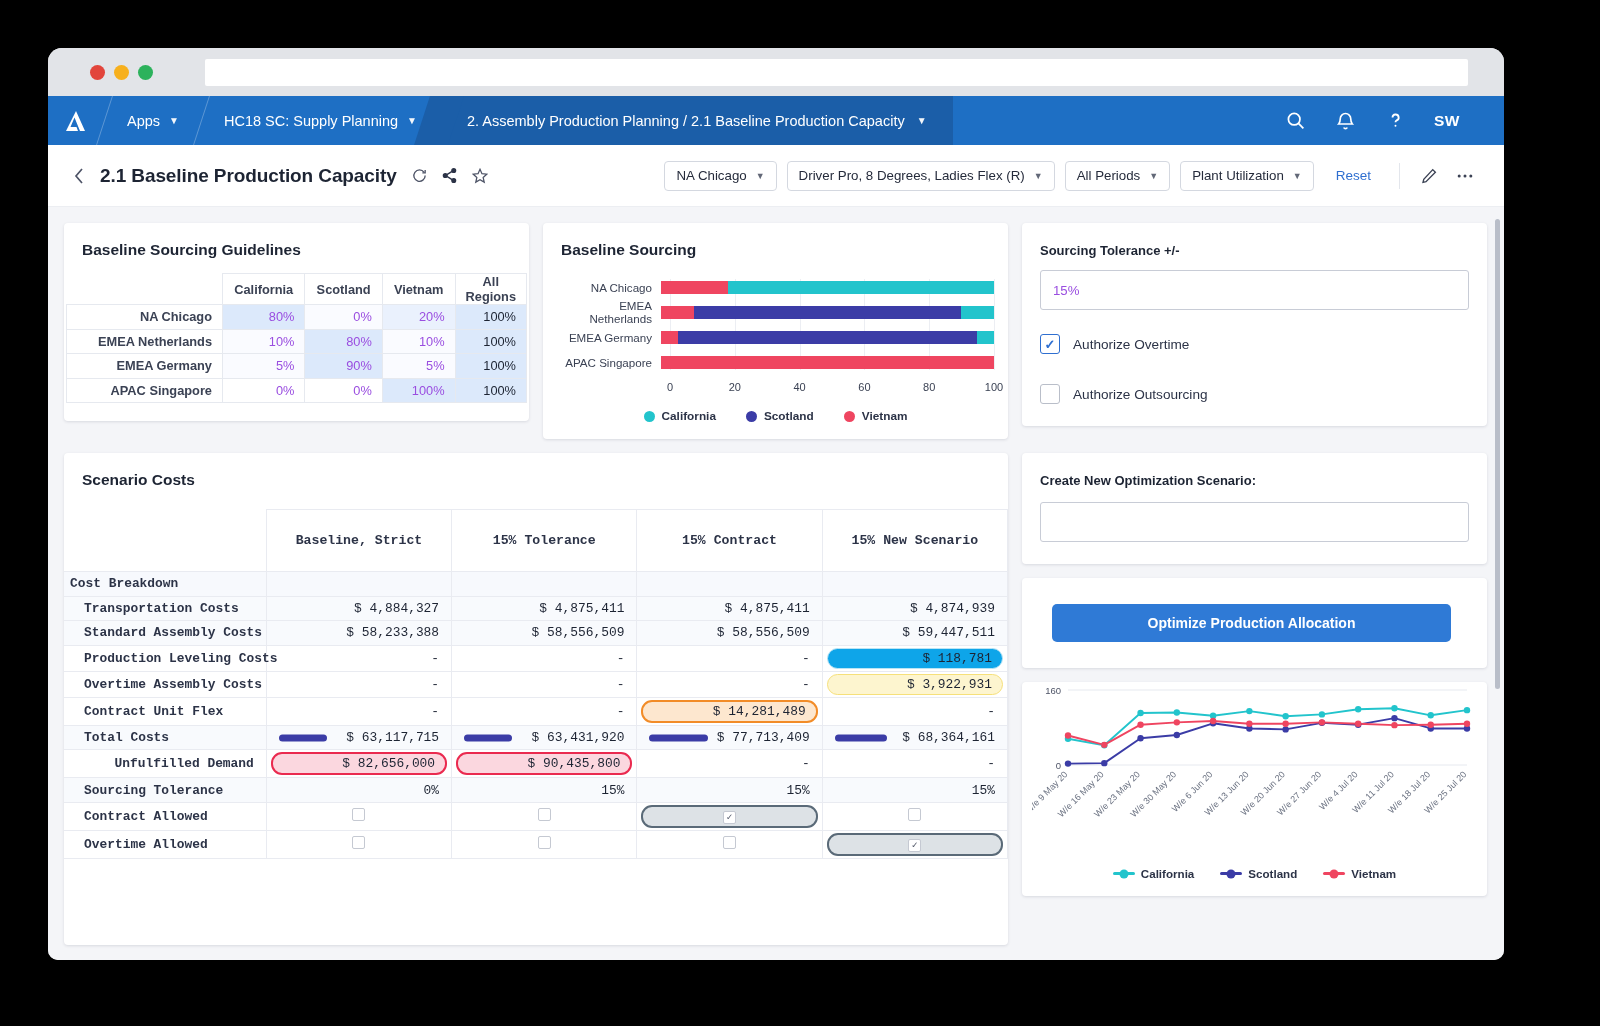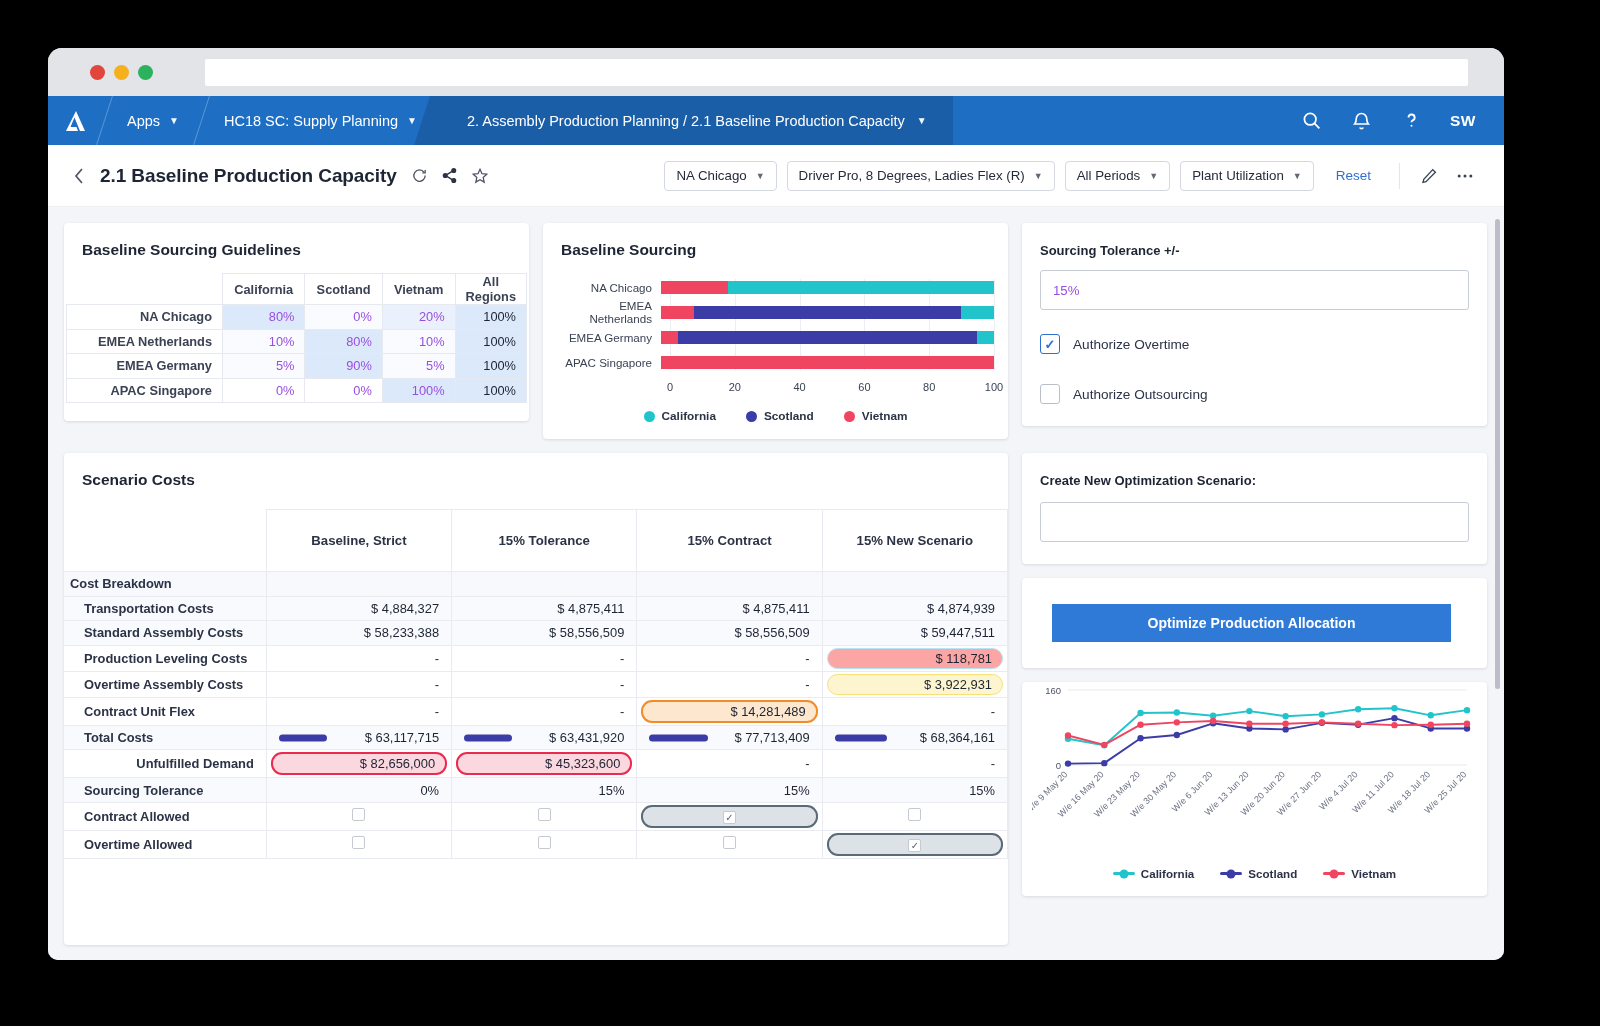--- a/index.html
+++ b/index.html
@@ -37,21 +37,21 @@
   .caret { font-size:10px; opacity:.95; }
   .breadcrumb-tab {
     background:#1b5ea8; height:49px; display:flex; align-items:center; gap:12px;
     padding:0 26px 0 28px; position:relative; white-space:nowrap;
   }
   .breadcrumb-tab:before{
     content:""; position:absolute; left:-17px; top:0; width:34px; height:49px;
     background:#1b5ea8; transform: skewX(-18deg);
   }
   .breadcrumb-tab > * { position:relative; z-index:1; }
-  .nav-right { margin-left:auto; display:flex; align-items:center; gap:28px; padding-right:28px; }
+  .nav-right { margin-left:auto; display:flex; align-items:center; gap:28px; padding-right:44px; }
   .nav-icon { width:22px; height:22px; display:flex; align-items:center; justify-content:center; cursor:pointer; }
   .avatar-initials { font-size:15.5px; font-weight:600; letter-spacing:.5px; }
 
   
   .pagehdr {
     height:62px; background:#fff; display:flex; align-items:center; padding:0 26px 0 18px;
     border-bottom:1px solid #eceef2;
   }
   .back-chevron { width:26px; display:flex; align-items:center; justify-content:center; color:#5a6070; cursor:pointer; }
   .page-title { font-size:19px; font-weight:700; color:#1d2433; letter-spacing:-.1px; margin-left:8px; }
@@ -125,54 +125,54 @@
     display:flex; align-items:center; justify-content:center; cursor:pointer;
   }
   .chk.on { border-color:#2f6fd0; }
   .chk.on:after{ content:"✓"; color:#2f6fd0; font-size:13px; font-weight:700; line-height:1; }
   .chk-label { font-size:13.6px; color:#2c3347; }
 
   
   .row2 { display:flex; gap:14px; align-items:flex-start; margin-top:14px; }
   .c-scenario { width:944px; }
   .sc-table { border-collapse:collapse; width:100%; font-size:13px; table-layout:fixed; }
-  .sc-table th, .sc-table td { border:1px solid #e9ebf1; height:24.6px; padding:0 12px; }
+  .sc-table th, .sc-table td { border:1px solid #e9ebf1; height:24.6px; padding:0 12px;font-family:Liberation Mono, monospace; }
   .sc-head th { font-weight:700; color:#2c3347; text-align:center; height:62px; font-size:13.2px; vertical-align:middle; }
   .sc-head th.lead { border-left:none; }
   .sc-lbl { color:#2c3347; font-weight:700; font-size:12.9px; white-space:nowrap; }
   .sc-lbl.lvl0 { padding-left:6px; }
   .sc-lbl.lvl1 { padding-left:20px; }
   .sc-num { text-align:right; color:#1d2433; font-size:12.9px; white-space:nowrap; position:relative; }
   .sec-band { background:#f7f9fd; }
   .zebra { background:#f8fafd; }
   .bar-mini {
     position:absolute; left:12px; top:50%; transform:translateY(-50%);
     height:7px; background:#3b3ca6; border-radius:4px;
   }
   .chip {
     display:inline-block; border-radius:11px; padding:1px 10px; font-size:12.9px; line-height:17px;
   }
   .chip-cell { padding:2px 4px !important; }
-  .chip.blue   { background:#fca5a5; border:1.8px solid #b9e4f5; color:#1d2433; }
+  .chip.blue   { background:#0ea5e9; border:1.8px solid #b9e4f5; color:#1d2433; }
   .chip.yellow { background:#fdf5cf; border:1.8px solid #f6e07a; color:#1d2433; }
   .chip.orange { background:#fde7cf; border:2px solid #f28c28; color:#1d2433; }
   .chip.red    { background:#fbd7df; border:2px solid #ea2a4f; color:#1d2433; }
   .chip.grey   { background:#dde2e6; border:2px solid #5a6a78; color:#1d2433; }
   .chip-wide { display:block; text-align:right; }
   .chip-center { display:block; text-align:center; }
   .box-chk {
     width:13px; height:13px; border:1px solid #c5c9d2; border-radius:2px; background:#fff;
     display:inline-flex; align-items:center; justify-content:center; font-size:10px; color:#5a6070;
   }
   .cell-center { text-align:center; }
 
   
   .c-right2 { width:465px; display:flex; flex-direction:column; gap:14px; }
   .btn-primary {
-    background:#2f7ad6; color:#fff; font-weight:700; font-size:14px; border-radius:0;
+    background:#2f7ad6; color:#fff; font-weight:700; font-size:14px; border-radius:5px;
     height:38px; display:flex; align-items:center; justify-content:center; cursor:pointer;
     margin:26px 36px 26px 30px;
   }
 
   
   .line-wrap { padding:0 14px 0 10px; position:relative; }
   .line-legend { display:flex; justify-content:center; gap:26px; padding:6px 0 16px 0; font-size:11.6px; font-weight:700; color:#2c3347; }
   .leg-line { display:flex; align-items:center; gap:6px; }
   .leg-mark { width:22px; height:3px; position:relative; border-radius:2px; }
   .leg-mark i { position:absolute; left:50%; top:50%; transform:translate(-50%,-50%); width:9px; height:9px; border-radius:50%; }
@@ -513,21 +513,21 @@
                   <td class="sc-num zebra"><span class="bar-mini" style="width: 48px;"></span><span>$ 63,431,920</span></td>
                   <td class="sc-num zebra"><span class="bar-mini" style="width: 59px;"></span><span>$ 77,713,409</span></td>
                   <td class="sc-num zebra"><span class="bar-mini" style="width: 52px;"></span><span>$ 68,364,161</span></td>
                 </tr>
                 <tr>
                   <td class="sc-lbl lvl0" style="border-left: none; text-align: right;">Unfulfilled Demand</td>
                   <td class="sc-num chip-cell">
                     <span class="chip red chip-wide">$ 82,656,000</span>
                   </td>
                   <td class="sc-num chip-cell">
-                    <span class="chip red chip-wide">$ 45,323,600</span>
+                    <span class="chip red chip-wide">$ 90,435,800</span>
                   </td>
                   <td class="sc-num"><span>-</span></td>
                   <td class="sc-num"><span>-</span></td>
                 </tr>
                 <tr>
                   <td class="sc-lbl lvl1 zebra" style="border-left: none;">Sourcing Tolerance</td>
                   <td class="sc-num zebra"><span>0%</span></td>
                   <td class="sc-num zebra"><span>15%</span></td>
                   <td class="sc-num zebra"><span>15%</span></td>
                   <td class="sc-num zebra"><span>15%</span></td>

